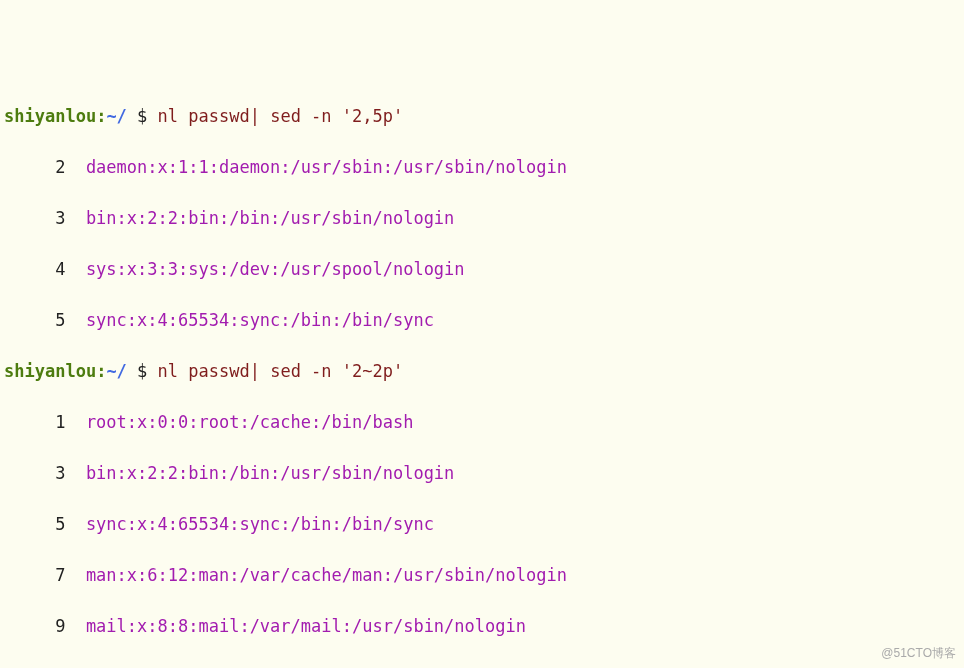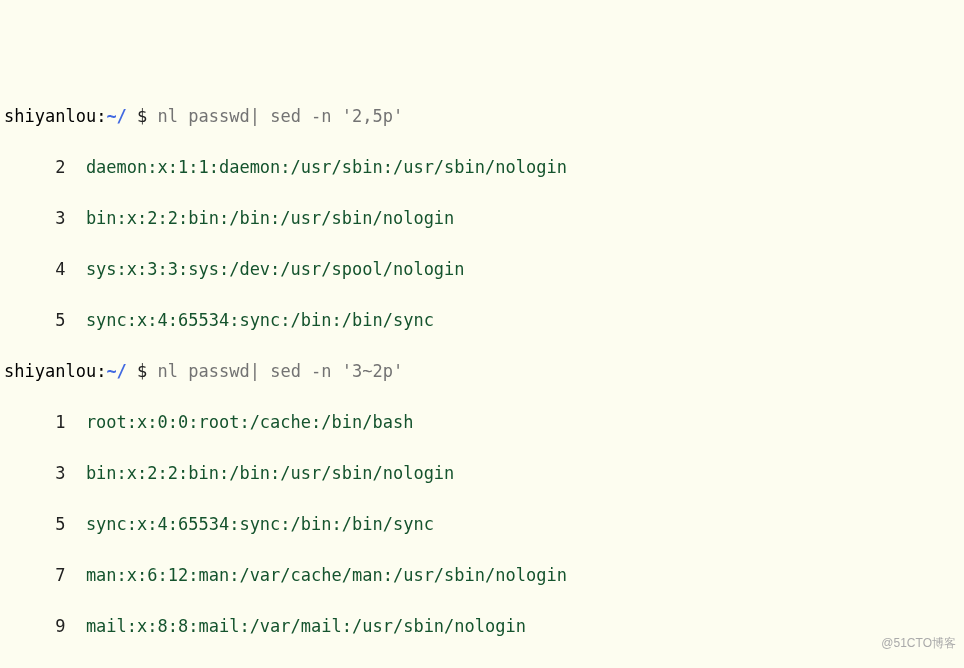--- a/index.html
+++ b/index.html
@@ -17,63 +17,63 @@
       white-space: pre;
       overflow: hidden;
       width: 964px;
       height: 668px;
       position: relative;
     }
     .line {
       display: block;
     }
     .user {
-      color: #000000;
-      font-weight: normal;
+      color: #4d7c0f;
+      font-weight: bold;
     }
     .tilde {
       color: #4169e1;
       font-weight: bold;
     }
     .dollar {
       color: #222;
     }
     .cmd {
-      color: #737373;
+      color: #7f1d1d;
     }
     .num {
       color: #222;
       display: inline-block;
       width: 6ch;
       text-align: right;
       margin-right: 2ch;
     }
     .text {
-      color: #14532d;
+      color: #a21caf;
     }
     .watermark {
       position: absolute;
-      bottom: 16px;
+      bottom: 6px;
       right: 8px;
       font-size: 12px;
       color: #aaa;
       font-family: sans-serif;
     }
   </style>
 </head>
 <body>
 
 
 
 <span class="line"><span class="user">shiyanlou</span><span class="user">:</span><span class="tilde">~/</span><span class="dollar"> $ </span><span class="cmd">nl passwd| sed -n '2,5p'</span></span>
 <span class="line"><span class="num">2</span><span class="text">daemon:x:1:1:daemon:/usr/sbin:/usr/sbin/nologin</span></span>
 <span class="line"><span class="num">3</span><span class="text">bin:x:2:2:bin:/bin:/usr/sbin/nologin</span></span>
 <span class="line"><span class="num">4</span><span class="text">sys:x:3:3:sys:/dev:/usr/spool/nologin</span></span>
 <span class="line"><span class="num">5</span><span class="text">sync:x:4:65534:sync:/bin:/bin/sync</span></span>
-<span class="line"><span class="user">shiyanlou</span><span class="user">:</span><span class="tilde">~/</span><span class="dollar"> $ </span><span class="cmd">nl passwd| sed -n '3~2p'</span></span>
+<span class="line"><span class="user">shiyanlou</span><span class="user">:</span><span class="tilde">~/</span><span class="dollar"> $ </span><span class="cmd">nl passwd| sed -n '2~2p'</span></span>
 <span class="line"><span class="num">1</span><span class="text">root:x:0:0:root:/cache:/bin/bash</span></span>
 <span class="line"><span class="num">3</span><span class="text">bin:x:2:2:bin:/bin:/usr/sbin/nologin</span></span>
 <span class="line"><span class="num">5</span><span class="text">sync:x:4:65534:sync:/bin:/bin/sync</span></span>
 <span class="line"><span class="num">7</span><span class="text">man:x:6:12:man:/var/cache/man:/usr/sbin/nologin</span></span>
 <span class="line"><span class="num">9</span><span class="text">mail:x:8:8:mail:/var/mail:/usr/sbin/nologin</span></span>
 <span class="line"><span class="num">11</span><span class="text">uucp:x:10:10:uucp:/var/spool/uucp:/usr/sbin/nologin</span></span>
 
 
 
 

